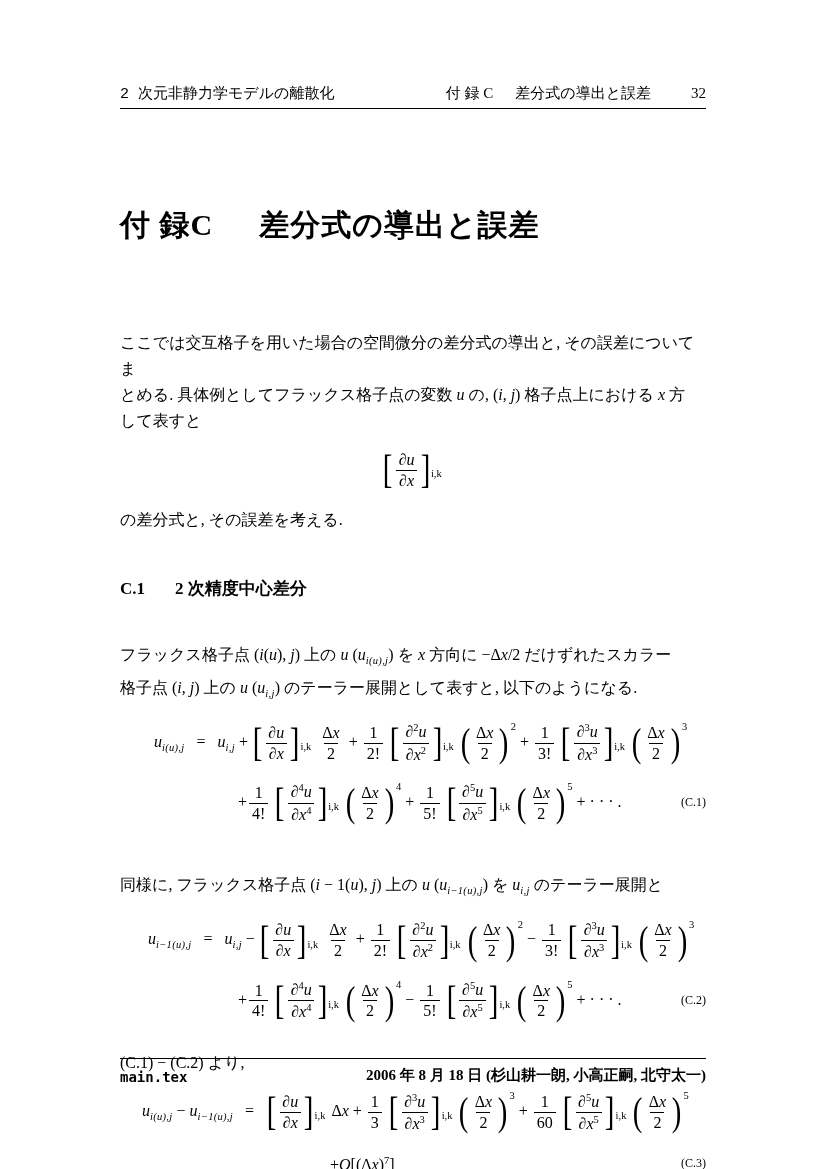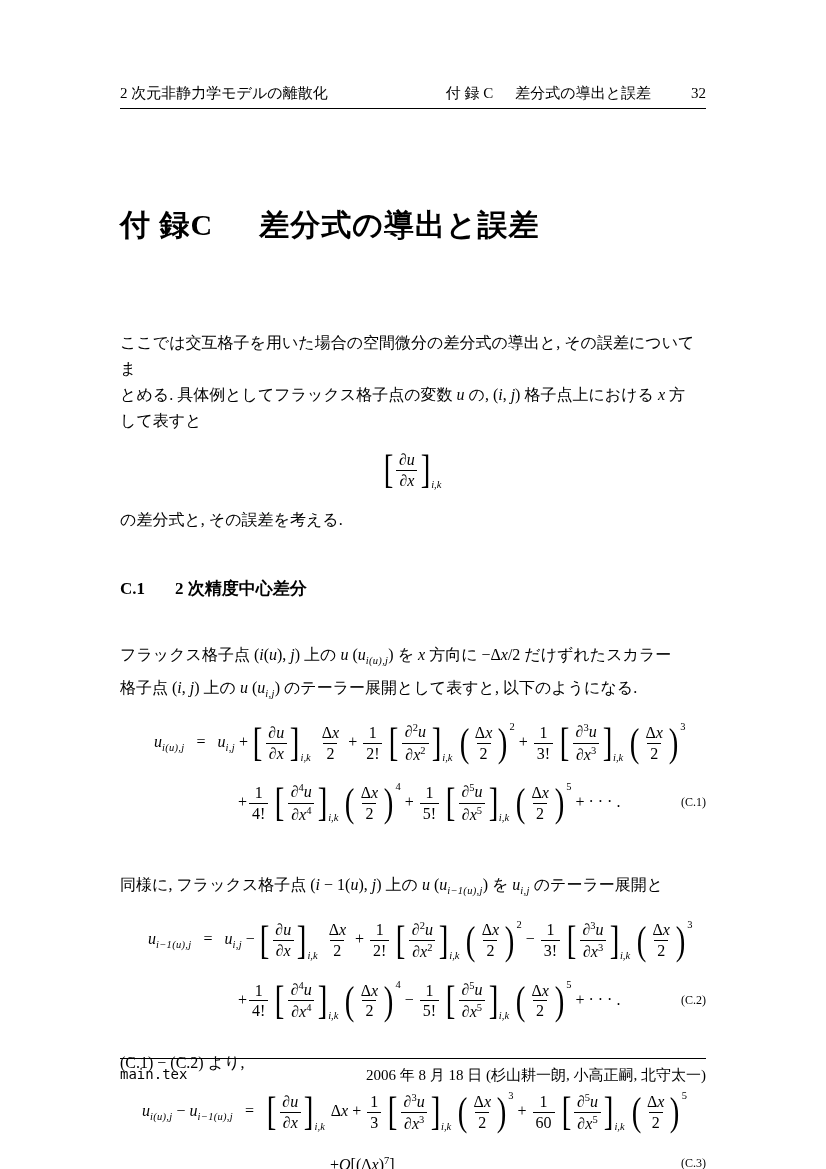--- a/index.html
+++ b/index.html
@@ -6,21 +6,21 @@
   body {
     width:826px; height:1169px; background:#ffffff; color:#000;
     font-family:"Liberation Serif","DejaVu Serif",serif;
     position:relative; overflow:hidden;
   }
   .page { position:absolute; inset:0; padding:84px 120px 0 120px; box-sizing:border-box; }
 
   
   .header { display:flex; align-items:baseline; font-size:15px;
             border-bottom:1.5px solid #000; padding-bottom:5px; }
-  .h-left { flex:1; }
+  .h-left { flex:1;font-family:Liberation Mono, monospace; }
   .h-chap  { margin-right:22px; }
   .h-title { margin-right:40px; }
 
   
   .chapter-title { margin-top:96px; font-size:30px; font-weight:bold; letter-spacing:1px; white-space:nowrap; }
   .chapter-title .gap { display:inline-block; width:46px; }
 
   
   .intro { margin-top:84px; }
   .line { font-size:16px; line-height:26px; }
@@ -34,41 +34,41 @@
   
   i { font-family:"Liberation Serif","DejaVu Serif",serif; }
   sub { font-size:10.5px; font-style:italic; letter-spacing:.3px; }
   sup { font-size:10.5px; }
   .fr { display:inline-flex; flex-direction:column; align-items:center;
         vertical-align:middle; margin:0 2px; line-height:1.12; font-size:16px; }
   .fr .nu { padding:0 3px 1px 3px; text-align:center; }
   .fr .de { border-top:1px solid #000; padding:1px 3px 0 3px; text-align:center; }
   .bd { display:inline-block; font-style:normal; font-size:40px; line-height:36px;
         vertical-align:middle; transform:scaleX(.72); margin:0 -1px; font-weight:normal; }
-  .bsub { display:inline-block; font-size:10.5px; font-style:italic;
-          vertical-align:middle; position:relative; top:15px; margin-right:2px; }
+  .bsub { display:inline-block; font-size:10.5px; 
+          vertical-align:middle; position:relative; top:4px; margin-right:2px; }
   .bsup { display:inline-block; font-size:10.5px; vertical-align:middle;
           position:relative; top:-16px; margin-left:1px; }
 
   .formula-center { text-align:center; margin:6px 0 8px 0; line-height:58px; font-size:16px; }
 
   .equation { margin-top:8px; font-size:16px; }
   .eq-line { line-height:54px; white-space:nowrap; }
   .eq-cont { display:flex; justify-content:space-between; align-items:center; }
   .ind1 { margin-left:34px; }
   .ind1b { margin-left:28px; }
   .ind1c { margin-left:22px; }
   .ind2 { margin-left:118px; }
   .ind3 { margin-left:210px; }
   .eq-tag { font-size:12px; }
 
   
   .footer { position:absolute; left:120px; right:120px; top:1058px;
             border-top:1.5px solid #000; padding-top:7px;
-            display:flex; justify-content:space-between; align-items:flex-start; font-size:15px; }
+            display:flex; justify-content:space-between; align-items:flex-end; font-size:15px;font-weight:bold; }
   .f-left { font-family:"DejaVu Sans Mono","Liberation Mono",monospace; font-size:14px; }
 </style>
 </head>
 <body>
 
 <div class="page">
 
   <div class="header">
     <span class="h-left">2 次元非静力学モデルの離散化</span>
     <span class="h-chap">付 録 C</span>

